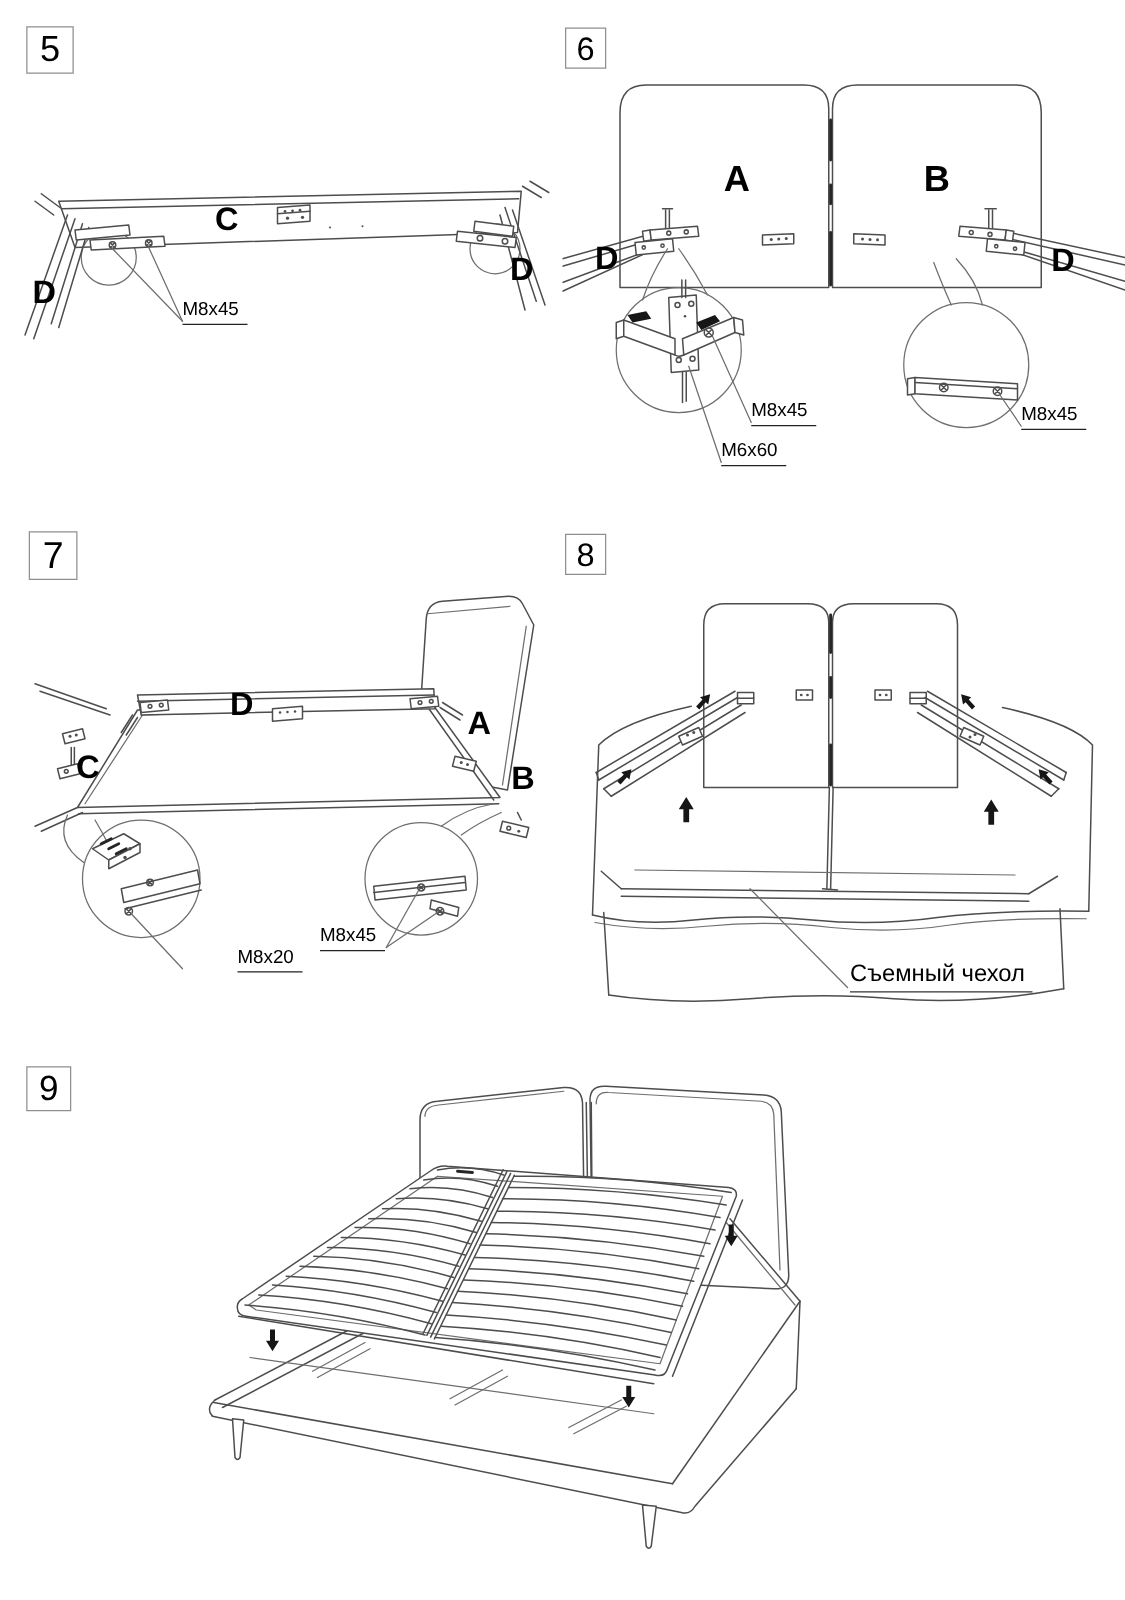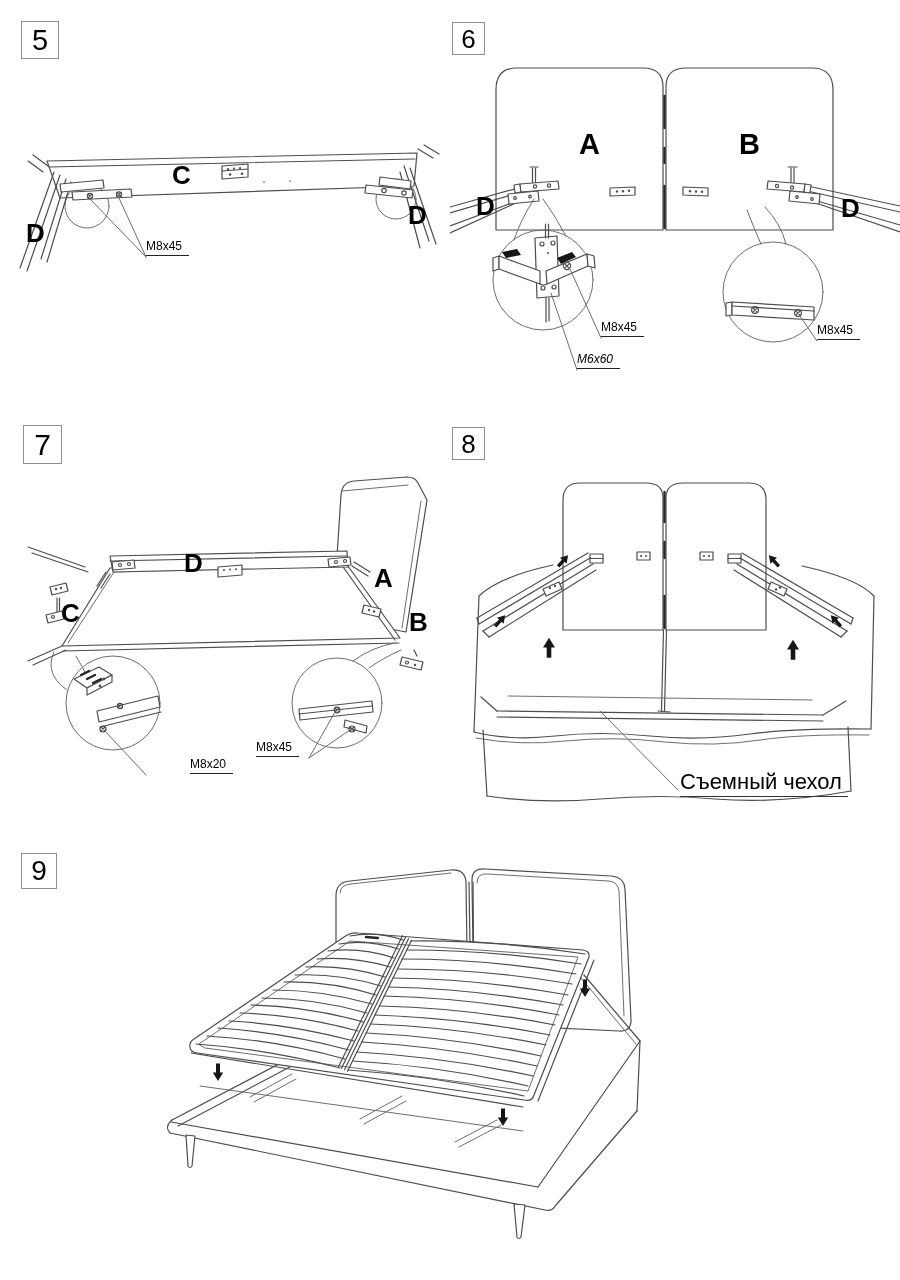--- a/index.html
+++ b/index.html
@@ -11,23 +11,23 @@
   svg line, svg path, svg circle, svg rect{fill:none;stroke:#4d4d4d;stroke-width:1.2;
       stroke-linecap:round;stroke-linejoin:round;}
   svg .wf{fill:#ffffff;}
   svg .bk{fill:#161616;stroke:none;}
   svg .tn{stroke:#6e6e6e;stroke-width:1;}
   svg .tk{stroke:#262626;stroke-width:2.3;}
   svg .dot{fill:#4d4d4d;stroke:none;}
   .step-box{position:absolute;border:1.5px solid #8f8f8f;background:#fff;color:#000;
       display:flex;align-items:center;justify-content:center;line-height:1;z-index:3;}
   .part-letter{position:absolute;font-weight:700;font-size:26px;color:#000;line-height:1;z-index:3;}
-  .hw-label{position:absolute;font-size:12px;color:#000;line-height:1.1;z-index:3;
+  .hw-label{position:absolute;font-size:15px;color:#000;line-height:1.1;z-index:3;
       border-bottom:1.3px solid #222;padding:0 7px 2px 0;}
-  .callout-label{position:absolute;font-size:22px;color:#000;line-height:1.15;z-index:3;
+  .callout-label{position:absolute;font-size:19px;color:#000;line-height:1.15;z-index:3;
       border-bottom:1.2px solid #333;padding:0 6px 2px 0;min-width:118px;}
 </style>
 </head>
 <body>
 
 <div class="sheet">
 
   <section class="panel" style="left:0;top:0;width:450px;height:400px;">
     <svg width="450" height="400" viewBox="0 0 450 400">
       <g>
@@ -184,21 +184,21 @@
       </g>
     </svg>
     <div class="step-box" style="left:2px;top:22px;width:31px;height:31px;font-size:26px;">
       <span>6</span>
     </div>
     <div class="part-letter" style="left:129px;top:130px;font-size:29px;">A</div>
     <div class="part-letter" style="left:289px;top:130px;font-size:29px;">B</div>
     <div class="part-letter" style="left:26px;top:193px;">D</div>
     <div class="part-letter" style="left:391px;top:195px;">D</div>
     <div class="hw-label" style="left:151px;top:321px;">M8x45</div>
-    <div class="hw-label" style="left:127px;top:353px;font-style:italic;">M6x60</div>
+    <div class="hw-label" style="left:127px;top:353px;">M6x60</div>
     <div class="hw-label" style="left:367px;top:324px;">M8x45</div>
   </section>
 
   <section class="panel" style="left:0;top:400px;width:450px;height:420px;">
     <svg width="450" height="420" viewBox="0 0 450 420">
       <g>
         <path class="wf" d="M333,218 L341,95 Q342,82 354,81 L407,77 Q415,77 418,83 L427,100 L406,232 Z"></path>
         <line class="tn" x1="342" y1="91" x2="408" y2="85"></line>
         <line class="tn" x1="421" y1="101" x2="402" y2="228"></line>
       </g>

